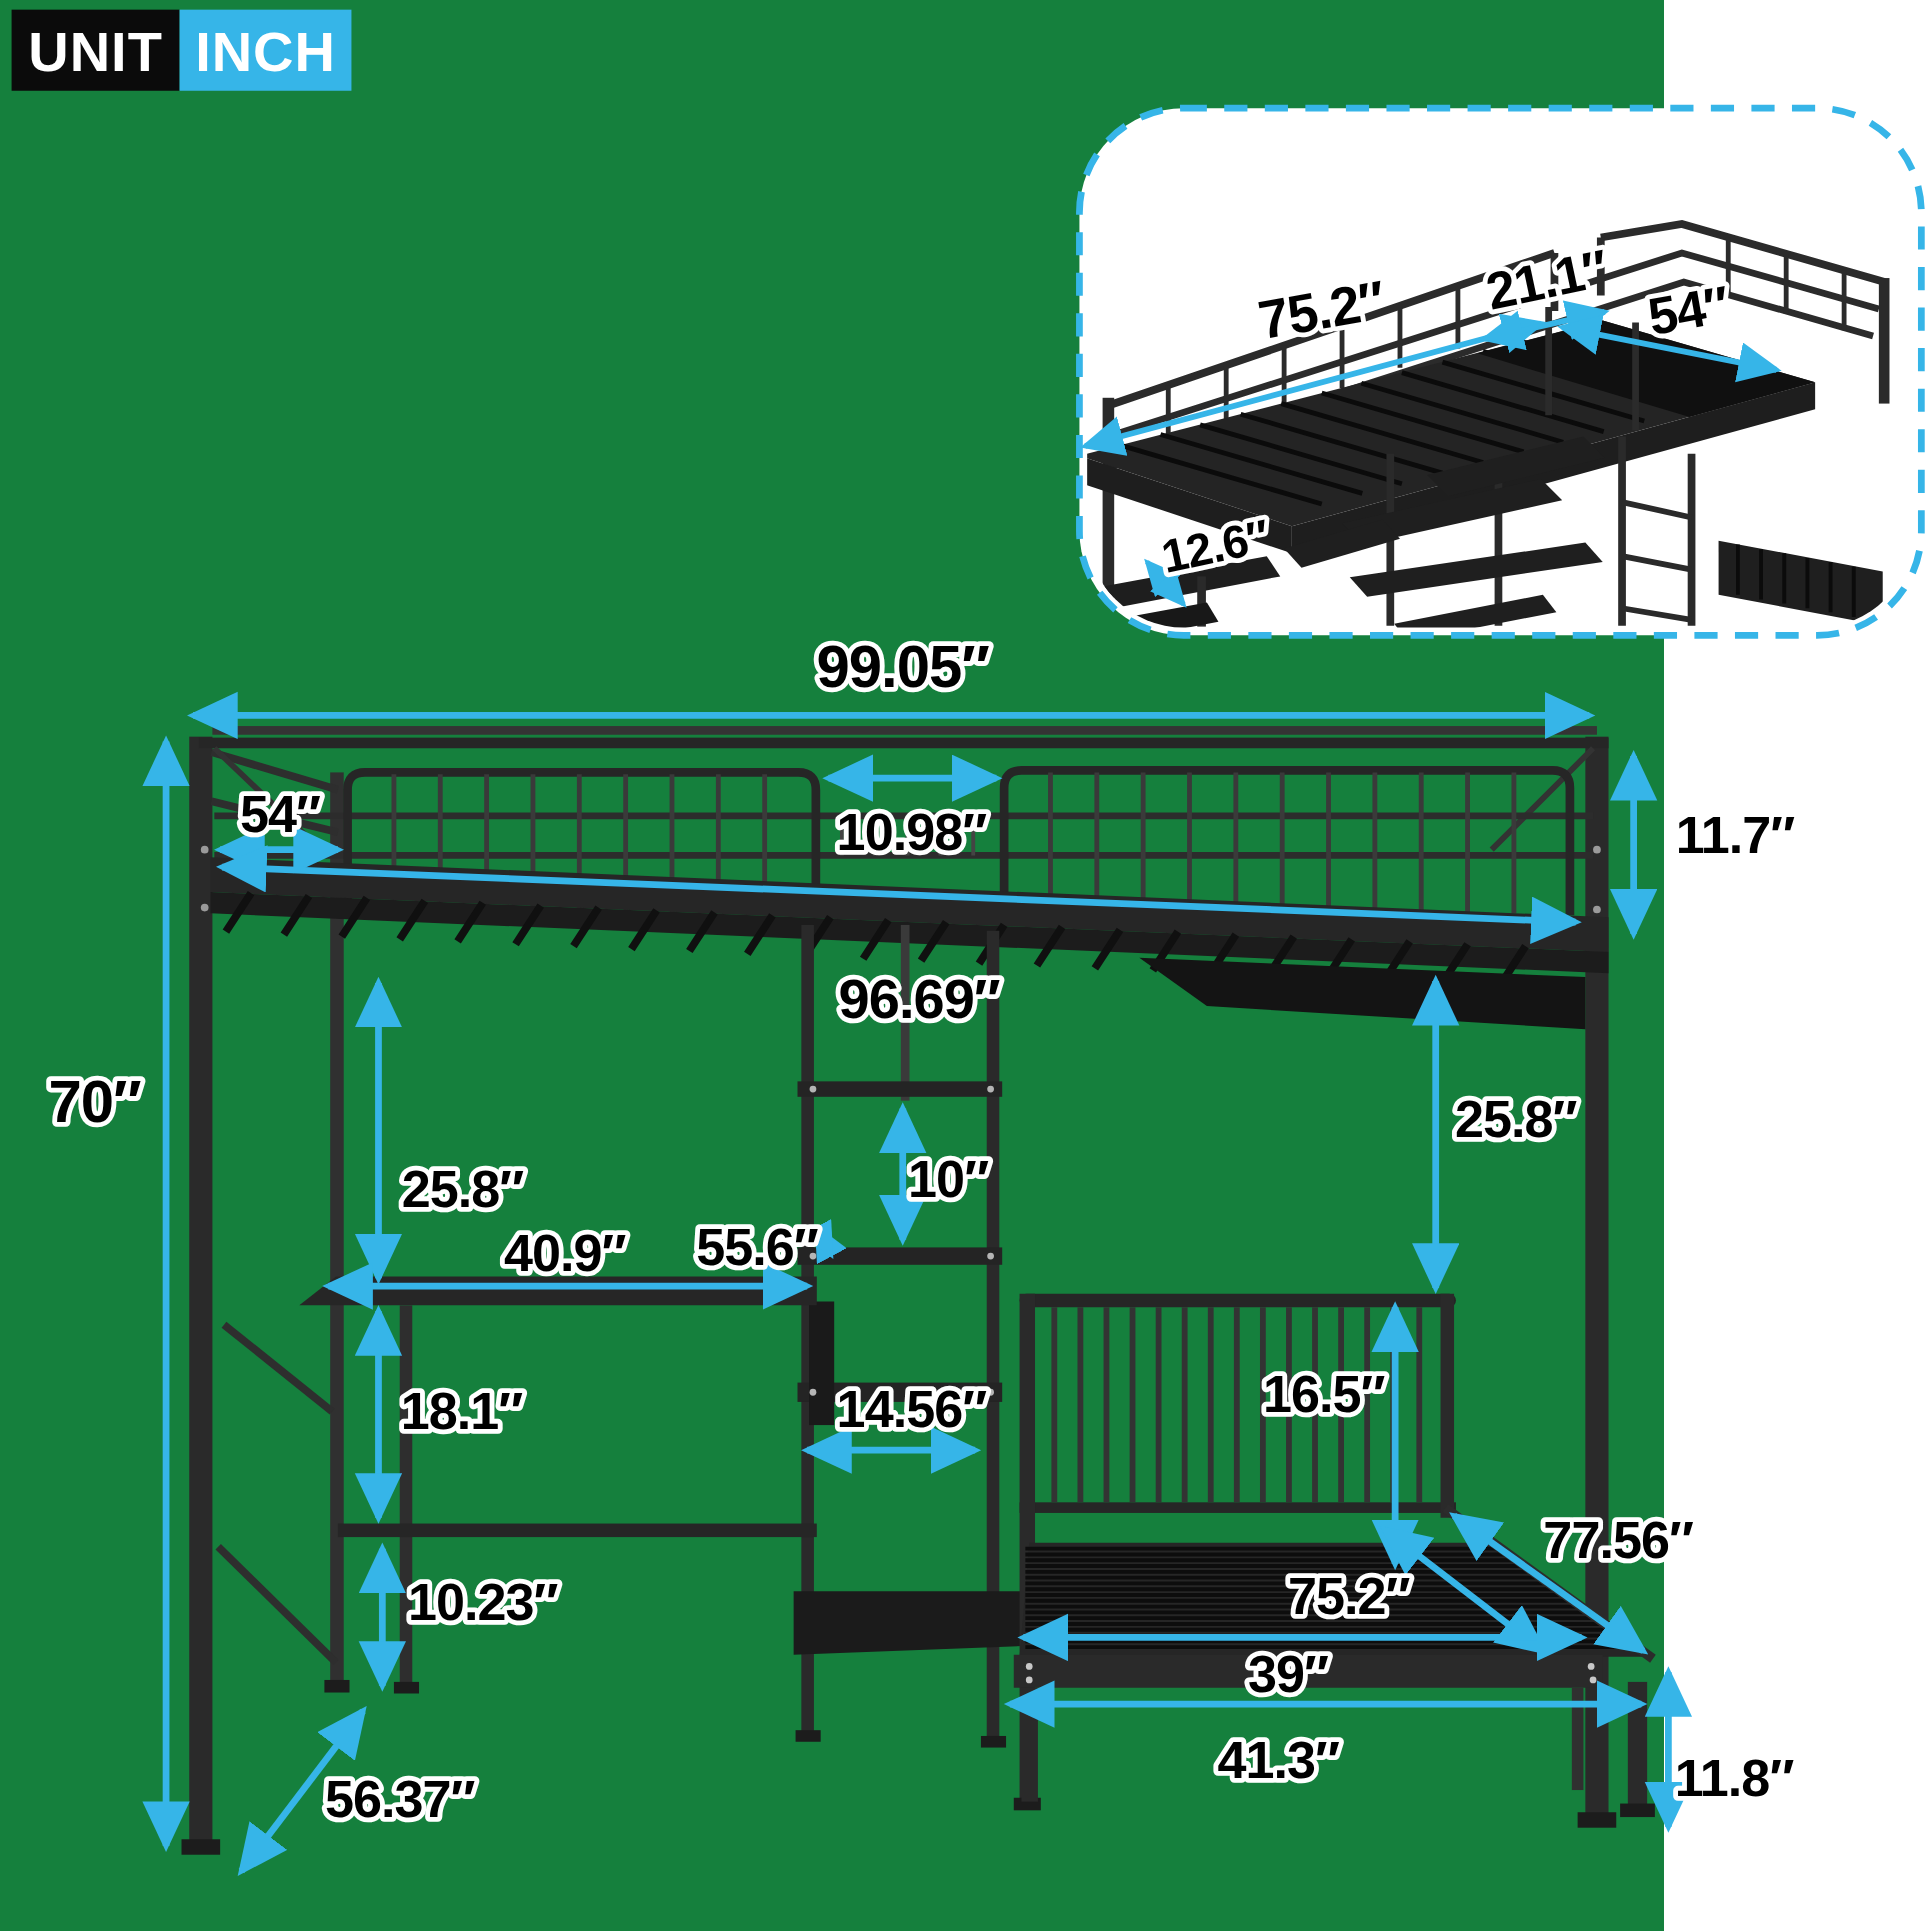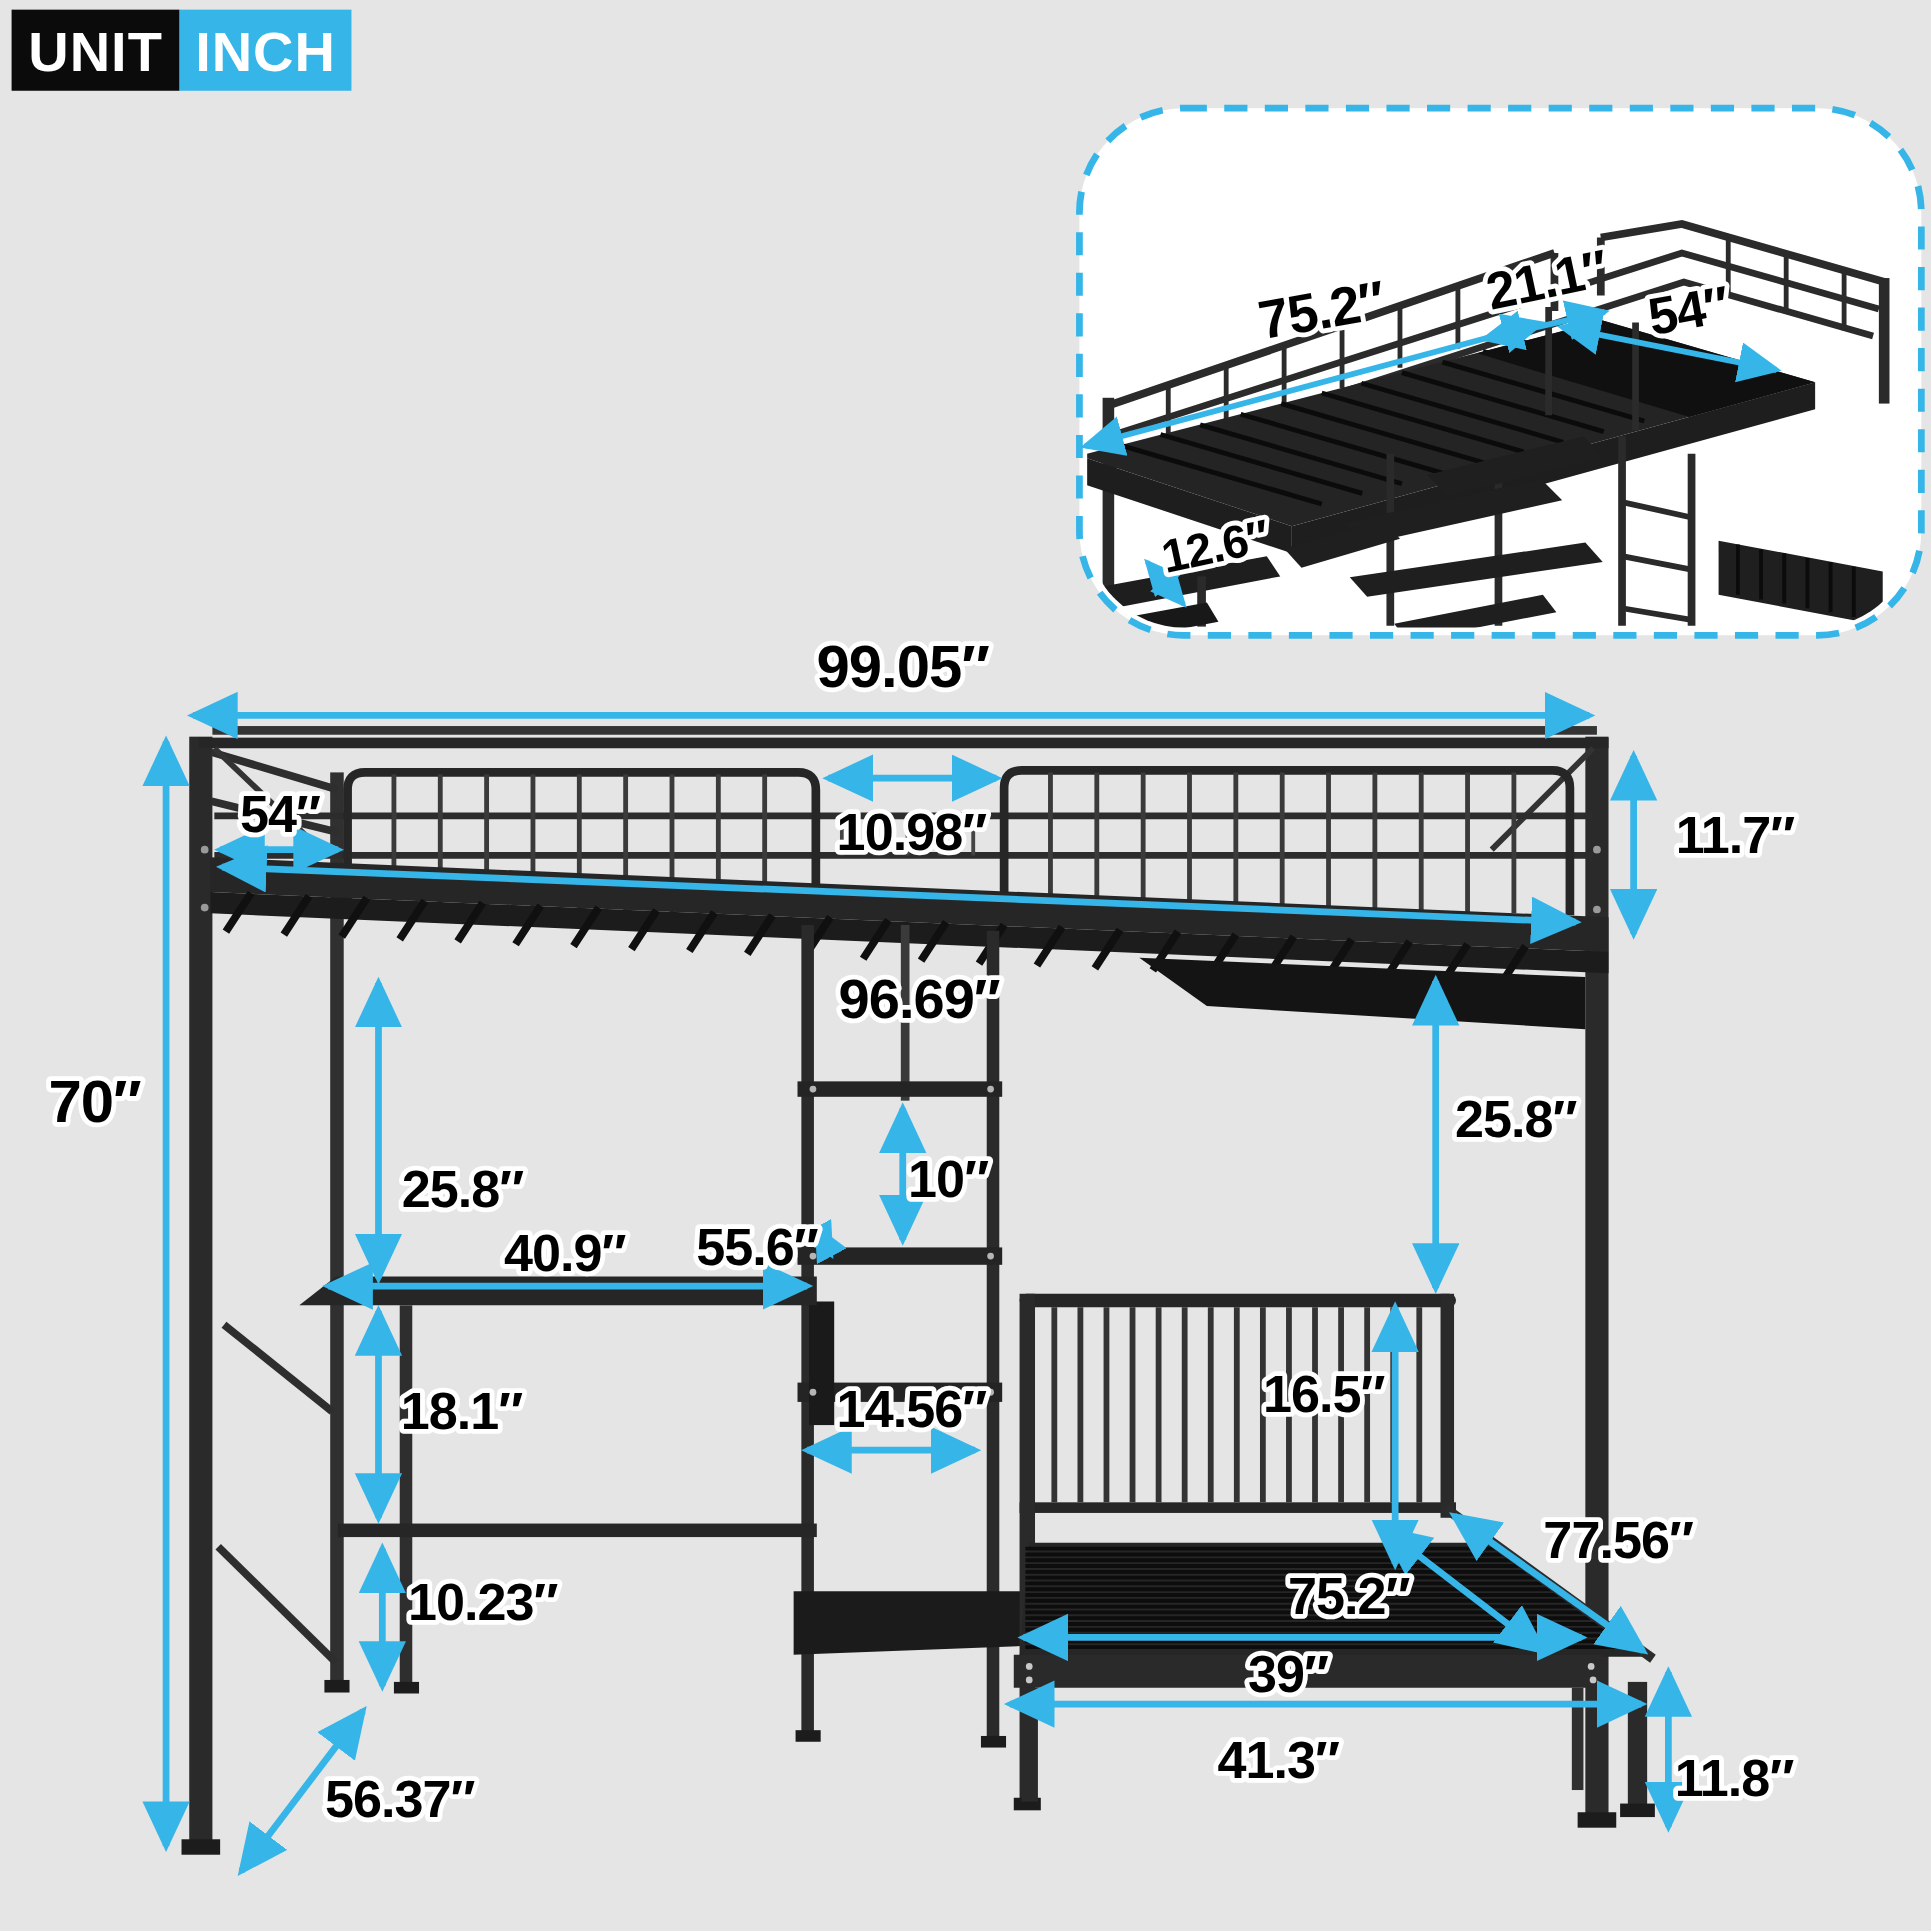--- a/index.html
+++ b/index.html
@@ -1,16 +1,16 @@
 <!DOCTYPE html>
 <html><head>
 <meta charset="utf-8">
 <style>
   html,body{margin:0;padding:0;background:#fff;}
-  .page{width:1931px;height:1931px;position:relative;background:#e5e5e5;
+  .page{width:1664px;height:1931px;position:relative;background:#15803d;
         font-family:"Liberation Sans","DejaVu Sans",sans-serif;}
   svg{display:block}
   .dim-label{font-weight:bold;fill:#000;stroke:#fff;stroke-width:10px;
              paint-order:stroke;stroke-linejoin:round;letter-spacing:-1px;}
   .badge-text{font-weight:bold;fill:#fff;letter-spacing:1px;}
 </style>
 </head>
 <body>
 
 <div class="page">

